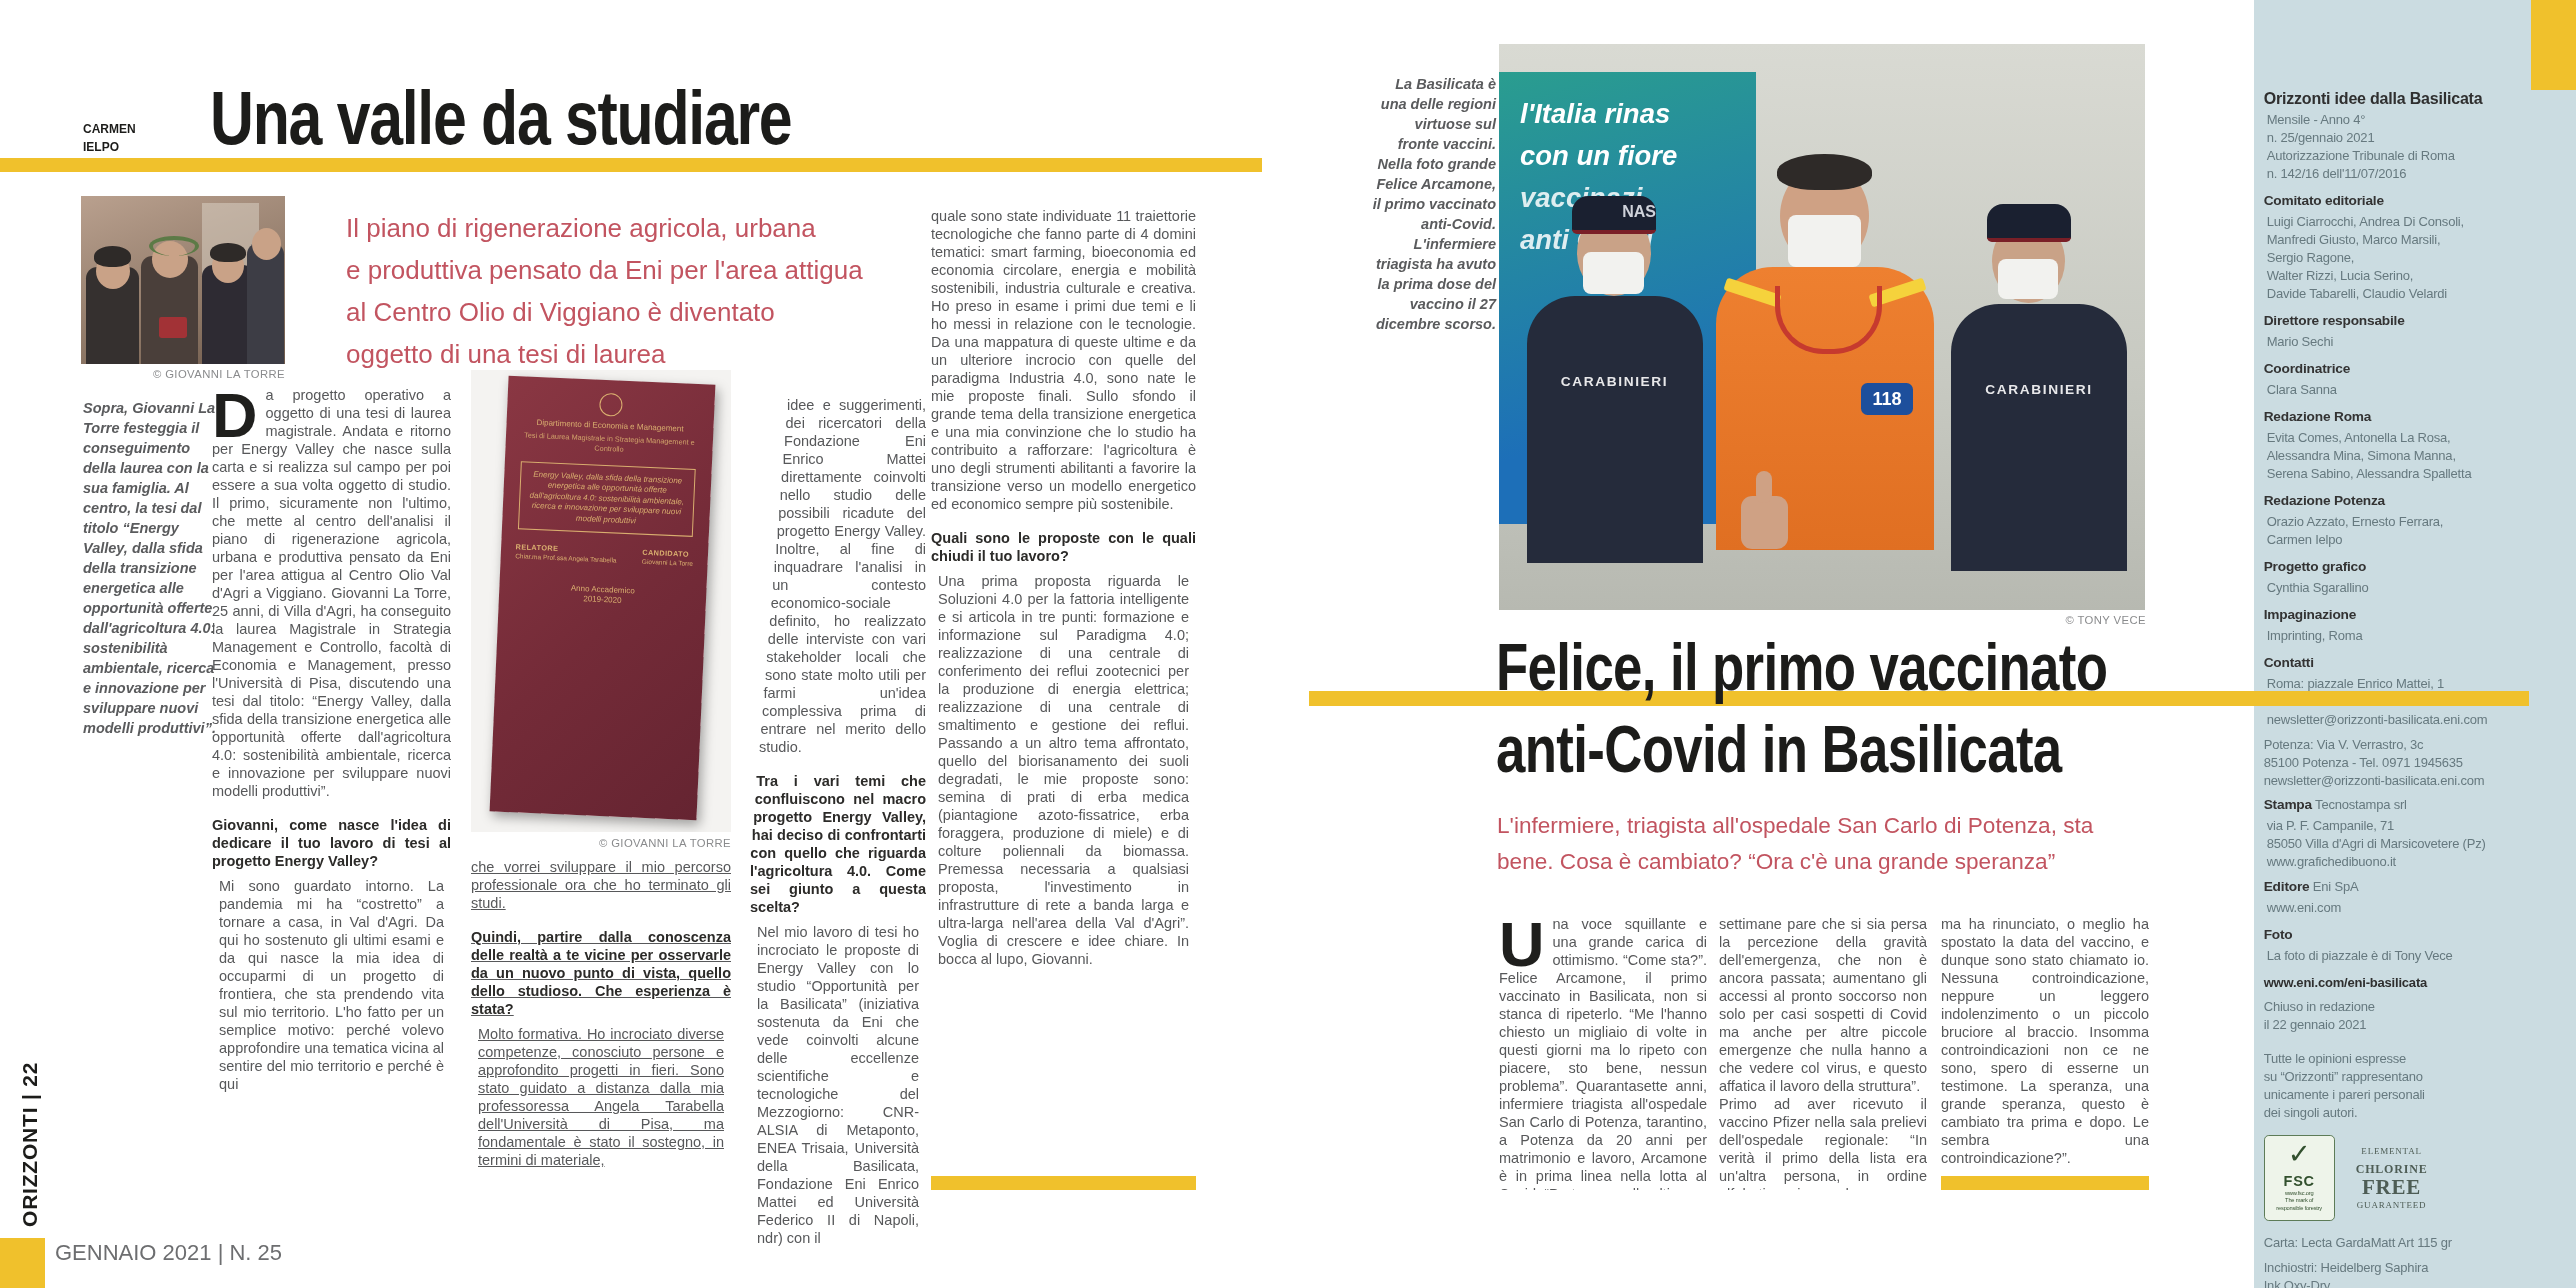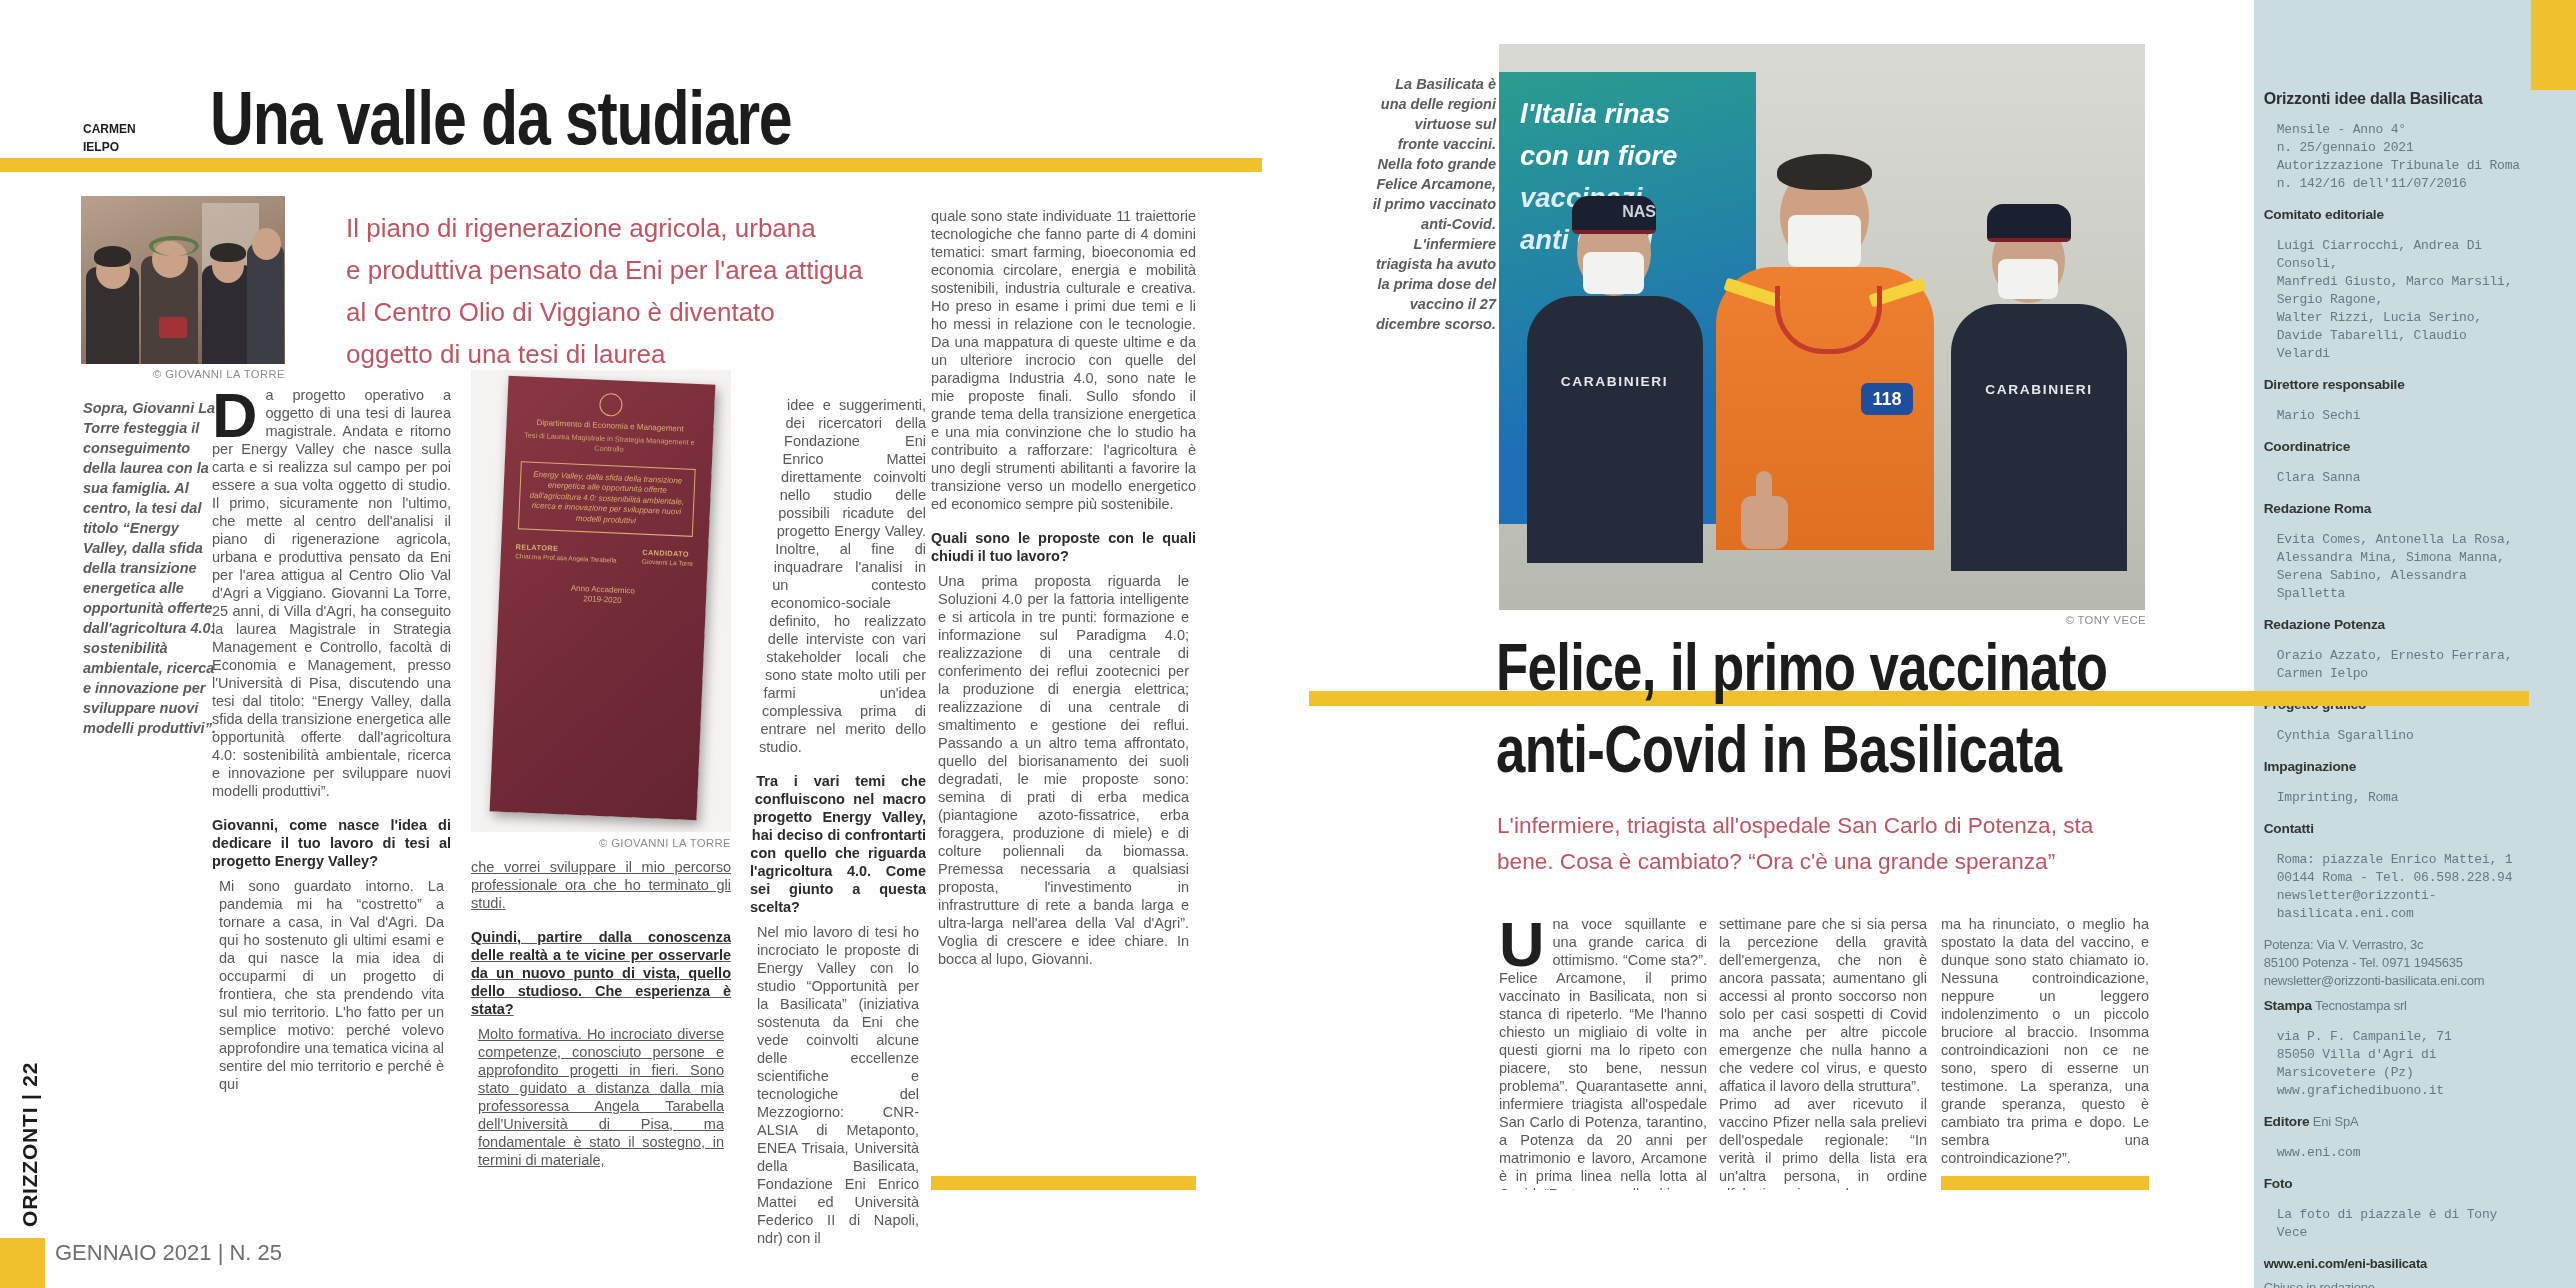--- a/index.html
+++ b/index.html
@@ -82,21 +82,21 @@
   .rcol1{left:1499px;}
   .rcol2{left:1719px;}
   .rcol3{left:1941px;}
   .endbar-right{left:1941px;top:1176px;width:208px;height:13.7px;}
   
   .sidebar{left:2254px;top:0;width:322px;height:1288px;background:#cbdce1;}
   .sb-inner{position:absolute;left:9.7px;top:90px;width:271px;font-size:13px;line-height:18px;
             color:#66797f;letter-spacing:-0.2px;}
   .sb-title{font-size:16px;font-weight:bold;color:#2f2f2f;white-space:nowrap;margin:0 0 3.2px 0;}
   .sb-h{font-weight:bold;color:#333;margin:9px 0 0.8px 0;font-size:13.7px;}
-  .sb-p{margin:13px;font-family:Liberation Mono, monospace;}
+  .sb-p{margin:3px;}
   .sb-p2{margin:6.5px 0 0 0;}
   .sb-site{font-weight:bold;color:#2f2f2f;margin:9px 0 0 0;}
   .sb-logos{display:flex;align-items:center;gap:21px;margin:13px 0 0 0;}
   .fsc{width:69px;height:84px;background:#eef4ea;border:0.8px solid #5d7b57;border-radius:4.8px;
        text-align:center;color:#32502e;}
   .fsc-tree{font-size:27.5px;line-height:36px;}
   .fsc-txt{font-weight:bold;font-size:14.5px;letter-spacing:0.8px;}
   .fsc-sub{font-size:5.7px;line-height:7.3px;}
   .ecf{font-family:"Liberation Serif","DejaVu Serif",serif;color:#4e5d55;text-align:center;}
   .ecf .e1{font-size:9px;letter-spacing:0.8px;}

